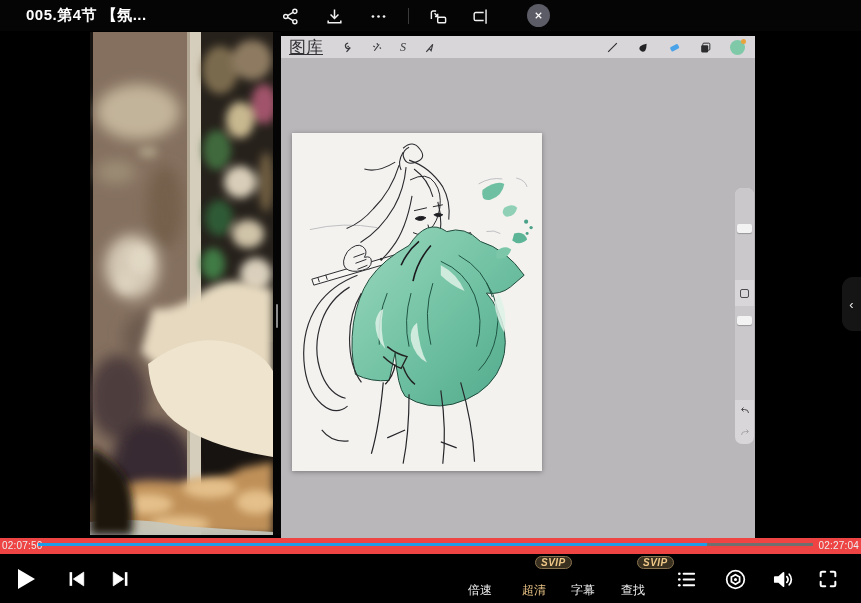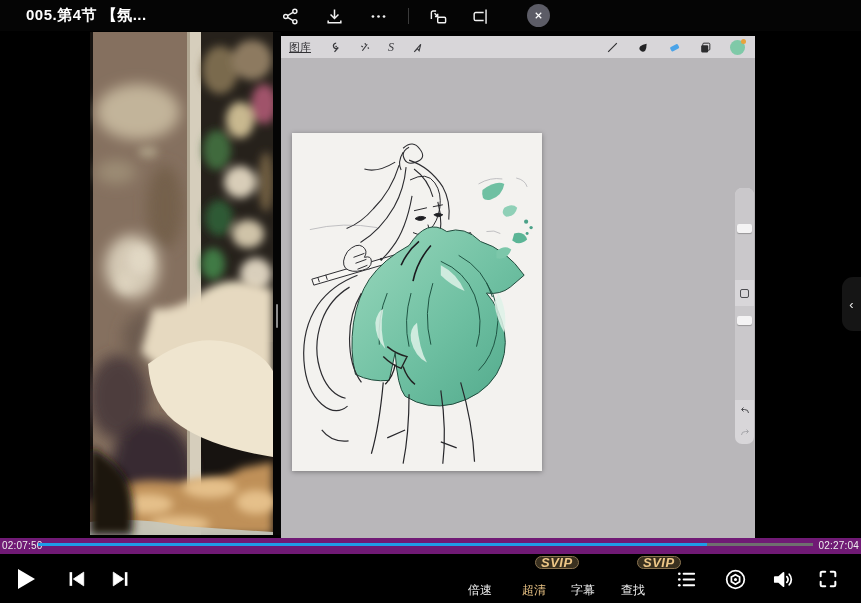--- a/index.html
+++ b/index.html
@@ -1,18 +1,18 @@
 <!DOCTYPE html>
 <html><head>
 <meta charset="utf-8">
 <style>
   * { margin:0; padding:0; box-sizing:border-box; }
   html,body { width:861px; height:603px; background:#000; overflow:hidden;
     font-family:"Liberation Sans","DejaVu Sans",sans-serif; }
-  .screen { position:relative; width:861px; height:603px; background:#701a75; }
+  .screen { position:relative; width:861px; height:603px; background:#ef4444; }
 
   
   .topbar { position:absolute; left:0; top:0; width:861px; height:31px; background:#050505; }
   .vid-title { position:absolute; left:26px; top:6px; color:#fff; font-size:15px; font-weight:bold; letter-spacing:.5px; }
   .tico { position:absolute; top:4px; width:24px; height:24px; display:flex; align-items:center; justify-content:center; cursor:pointer; }
   .tico svg { width:19px; height:19px; }
   .tb-div { position:absolute; left:408px; top:8px; width:1px; height:16px; background:#3a3a3a; }
   .ai-close { position:absolute; left:527px; top:4px; width:23px; height:23px; border-radius:50%;
     background:#5c5c66; border:none; display:flex; align-items:center; justify-content:center; cursor:pointer; }
   .ai-pill { position:absolute; left:556px; top:3px; width:184px; height:25px; border-radius:13px;
@@ -40,21 +40,21 @@
   .photo-panel { position:absolute; left:90px; top:1px; width:183px; height:503px; background:#171310; overflow:hidden; }
   .split-divider { position:absolute; left:273px; top:1px; width:8px; height:503px; background:#050505; }
   .split-handle { position:absolute; left:3px; top:272px; width:2px; height:24px; border-radius:2px; background:#8d8d8d; }
 
   
   .procreate { position:absolute; left:281px; top:5px; width:474px; height:502px; background:#b9b7ba; }
   .pc-toolbar { position:absolute; left:0; top:0; width:474px; height:22px; background:#d8d6d9;
     display:flex; align-items:center; }
   .pc-left { display:flex; align-items:center; gap:17px; margin-left:8px; }
   .pc-right { display:flex; align-items:center; gap:18px; margin-left:auto; margin-right:10px; }
-  .pc-gallery { font-size:11px; color:#333236;text-decoration:underline; }
+  .pc-gallery { font-size:17px; color:#333236;text-decoration:underline; }
   .pc-ico { width:13px; height:13px; display:flex; align-items:center; justify-content:center; cursor:pointer; }
   .pc-sel { font-size:12px; font-family:"Liberation Serif","DejaVu Serif",serif; font-style:italic; color:#39393d; cursor:pointer; }
   .color-dot { position:relative; width:15px; height:15px; border-radius:50%; background:#7fc9a8; cursor:pointer; }
   .color-dot::after { content:""; position:absolute; right:-1px; top:-1px; width:5px; height:5px; border-radius:50%; background:#e8a33c; }
   .paper { position:absolute; left:11px; top:97px; width:250px; height:338px; background:#f3f2ef;
     box-shadow:0 1px 5px rgba(0,0,0,.35); }
   .pc-sidebar { position:absolute; left:454px; top:152px; width:19px; height:256px;
     background:#d8d6d9; border-radius:7px; overflow:hidden; }
   .sb-slider { position:relative; width:19px; background:#cac8cb; }
   .sb-slider.top { height:92px; }
@@ -77,21 +77,21 @@
   .track-fill { display:block; height:3px; background:#1e9ce8; }
 
   
   .controls { position:absolute; left:0; top:554px; width:861px; height:49px; background:#000; }
   .cbtn { position:absolute; background:none; border:none; cursor:pointer; display:flex; align-items:center; justify-content:center; }
   .ctext { position:absolute; top:28px; background:none; border:none; color:#f2f2f2; font-size:12px; cursor:pointer;
     font-family:"Liberation Sans","DejaVu Sans",sans-serif; }
   .ctext.gold { color:#e9c385; }
   .svip { position:absolute; top:2px; height:13px; padding:0 5px; border-radius:7px;
     background:#39301f; border:1px solid #84ersba; border:1px solid #8a7350; color:#eec787;
-    font-size:13px; font-weight:bold; font-style:italic; line-height:11px; letter-spacing:.5px; }
+    font-size:10px; font-weight:bold; font-style:italic; line-height:11px; letter-spacing:.5px; }
 </style>
 </head>
 <body>
 
 <div class="screen">
 
   <header class="topbar">
     <div class="vid-title">005.第4节 【氛...</div>
 
     <div class="tico" style="left:278px">

